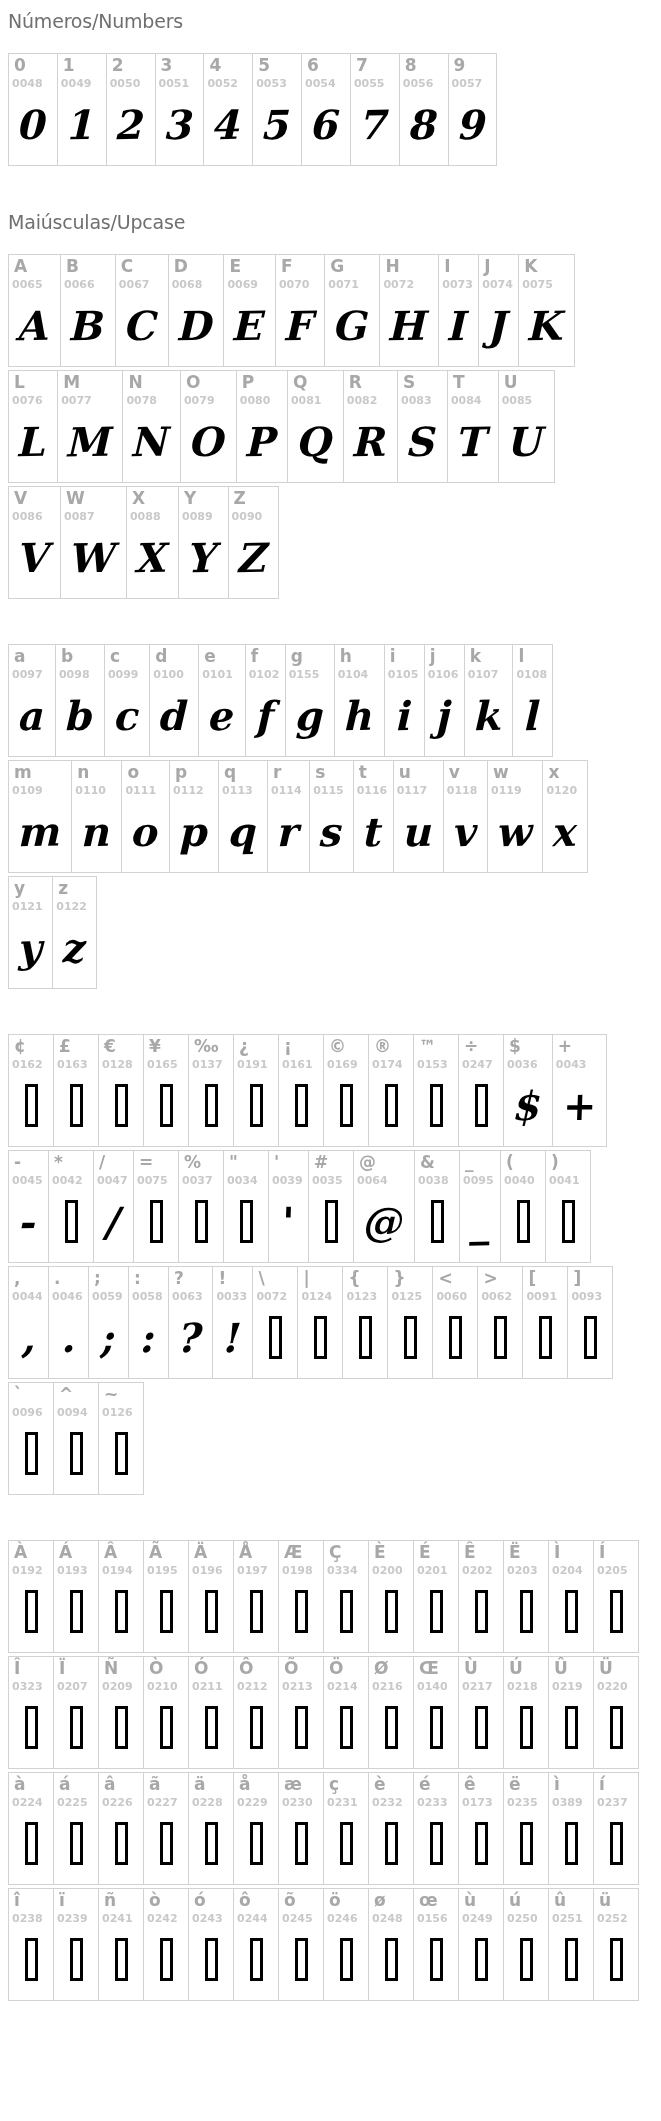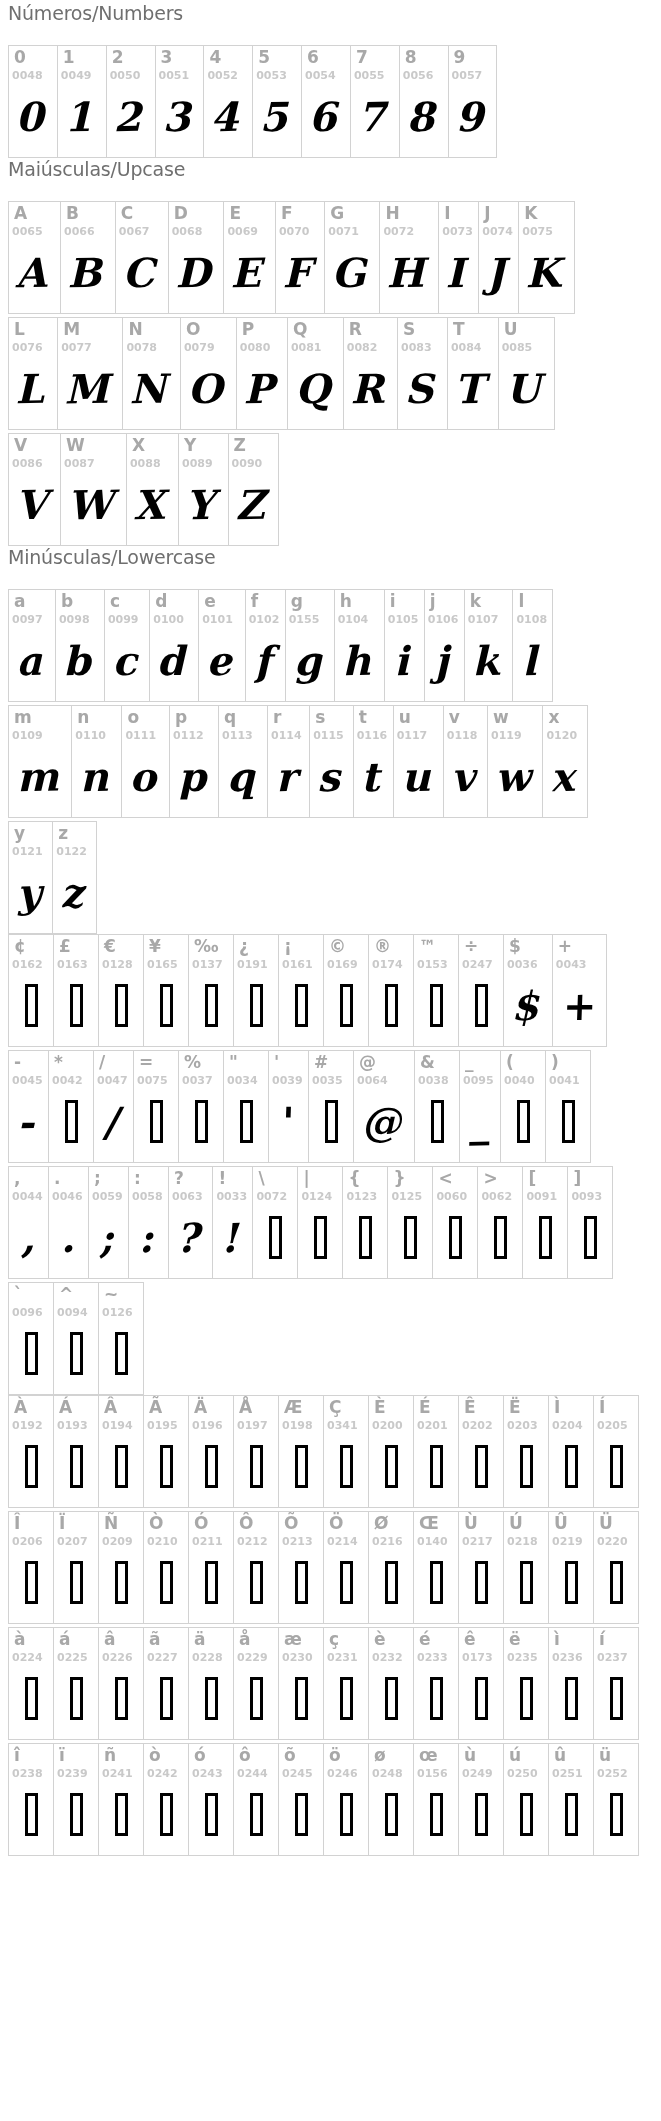--- a/index.html
+++ b/index.html
@@ -7,22 +7,22 @@
     --char:#a8a8a8;
     --code:#c9c9c9;
     --border:#d2d2d2;
     --glyph:#000000;
     --bg:#ffffff;
   }
   *{box-sizing:border-box;}
   html,body{margin:0;padding:0;background:var(--bg);}
   body{width:661px;font-family:"Liberation Sans",sans-serif;}
   .wrap{padding:2px 8px 4px 8px;}
-  section.glyph-section{}
-  section.glyph-section:first-child{margin-top:0;}
+  section.glyph-section{margin-top:45px;}
+  section.glyph-section:first-child{margin-top:8px;}
   h2.section-title{
     margin:0 0 21px 0;
     font-family:"DejaVu Sans",sans-serif;
     font-weight:500;
     font-size:19px;
     color:var(--heading);
     letter-spacing:-0.2px;
   }
   .row{display:flex;align-items:stretch;}
   .row + .row{margin-top:3px;}
@@ -343,21 +343,20 @@
         <div class="cell">
           <span class="ch">Z</span>
           <span class="code">0090</span>
           <div class="glyphwrap">
             <div class="glyph">Z</div>
           </div>
         </div>
       </div>
     </section>
     <section class="glyph-section">
-      <h2 class="section-title">Minúsculas/Lowercase</h2>
       <div class="row">
         <div class="cell">
           <span class="ch">a</span>
           <span class="code">0097</span>
           <div class="glyphwrap">
             <div class="glyph">a</div>
           </div>
         </div>
         <div class="cell">
           <span class="ch">b</span>
@@ -897,21 +896,21 @@
         </div>
         <div class="cell missing">
           <span class="ch">Æ</span>
           <span class="code">0198</span>
           <div class="glyphwrap">
             <div class="notdef"></div>
           </div>
         </div>
         <div class="cell missing">
           <span class="ch">Ç</span>
-          <span class="code">0341</span>
+          <span class="code">0334</span>
           <div class="glyphwrap">
             <div class="notdef"></div>
           </div>
         </div>
         <div class="cell missing">
           <span class="ch">È</span>
           <span class="code">0200</span>
           <div class="glyphwrap">
             <div class="notdef"></div>
           </div>
@@ -948,21 +947,21 @@
           <span class="ch">Í</span>
           <span class="code">0205</span>
           <div class="glyphwrap">
             <div class="notdef"></div>
           </div>
         </div>
       </div>
       <div class="row">
         <div class="cell missing">
           <span class="ch">Î</span>
-          <span class="code">0206</span>
+          <span class="code">0323</span>
           <div class="glyphwrap">
             <div class="notdef"></div>
           </div>
         </div>
         <div class="cell missing">
           <span class="ch">Ï</span>
           <span class="code">0207</span>
           <div class="glyphwrap">
             <div class="notdef"></div>
           </div>
@@ -1132,21 +1131,21 @@
         </div>
         <div class="cell missing">
           <span class="ch">ë</span>
           <span class="code">0235</span>
           <div class="glyphwrap">
             <div class="notdef"></div>
           </div>
         </div>
         <div class="cell missing">
           <span class="ch">ì</span>
-          <span class="code">0236</span>
+          <span class="code">0389</span>
           <div class="glyphwrap">
             <div class="notdef"></div>
           </div>
         </div>
         <div class="cell missing">
           <span class="ch">í</span>
           <span class="code">0237</span>
           <div class="glyphwrap">
             <div class="notdef"></div>
           </div>

